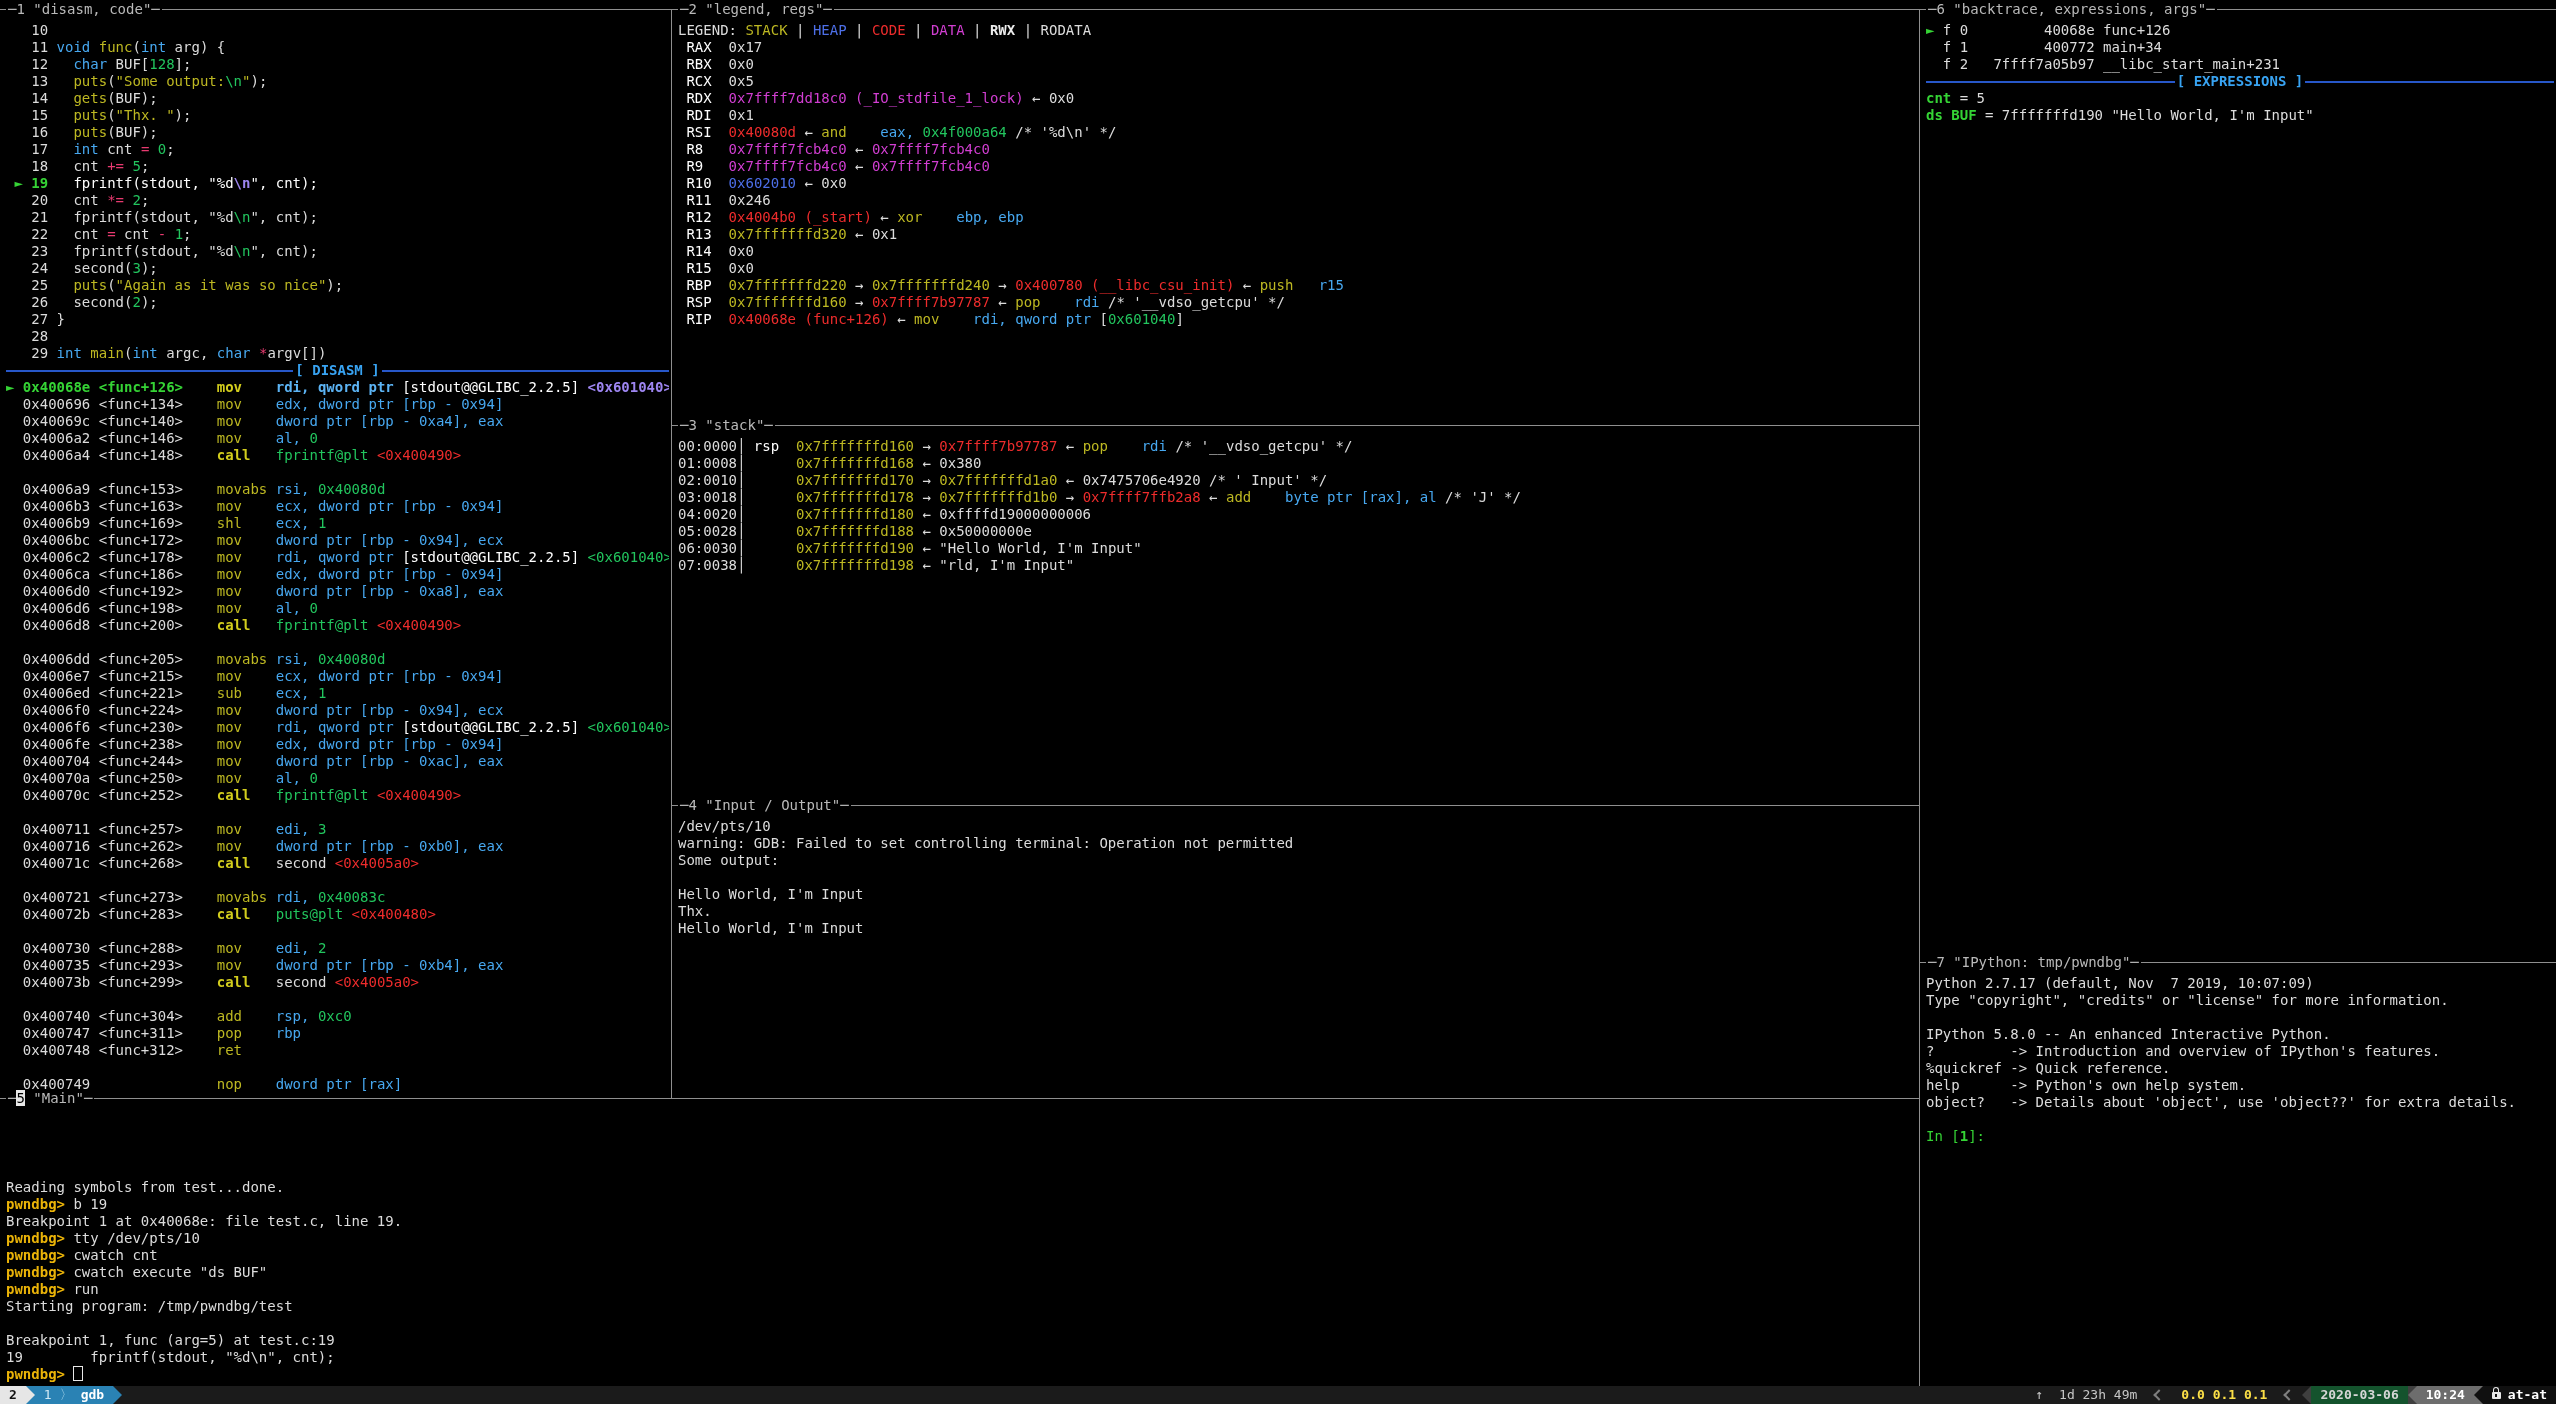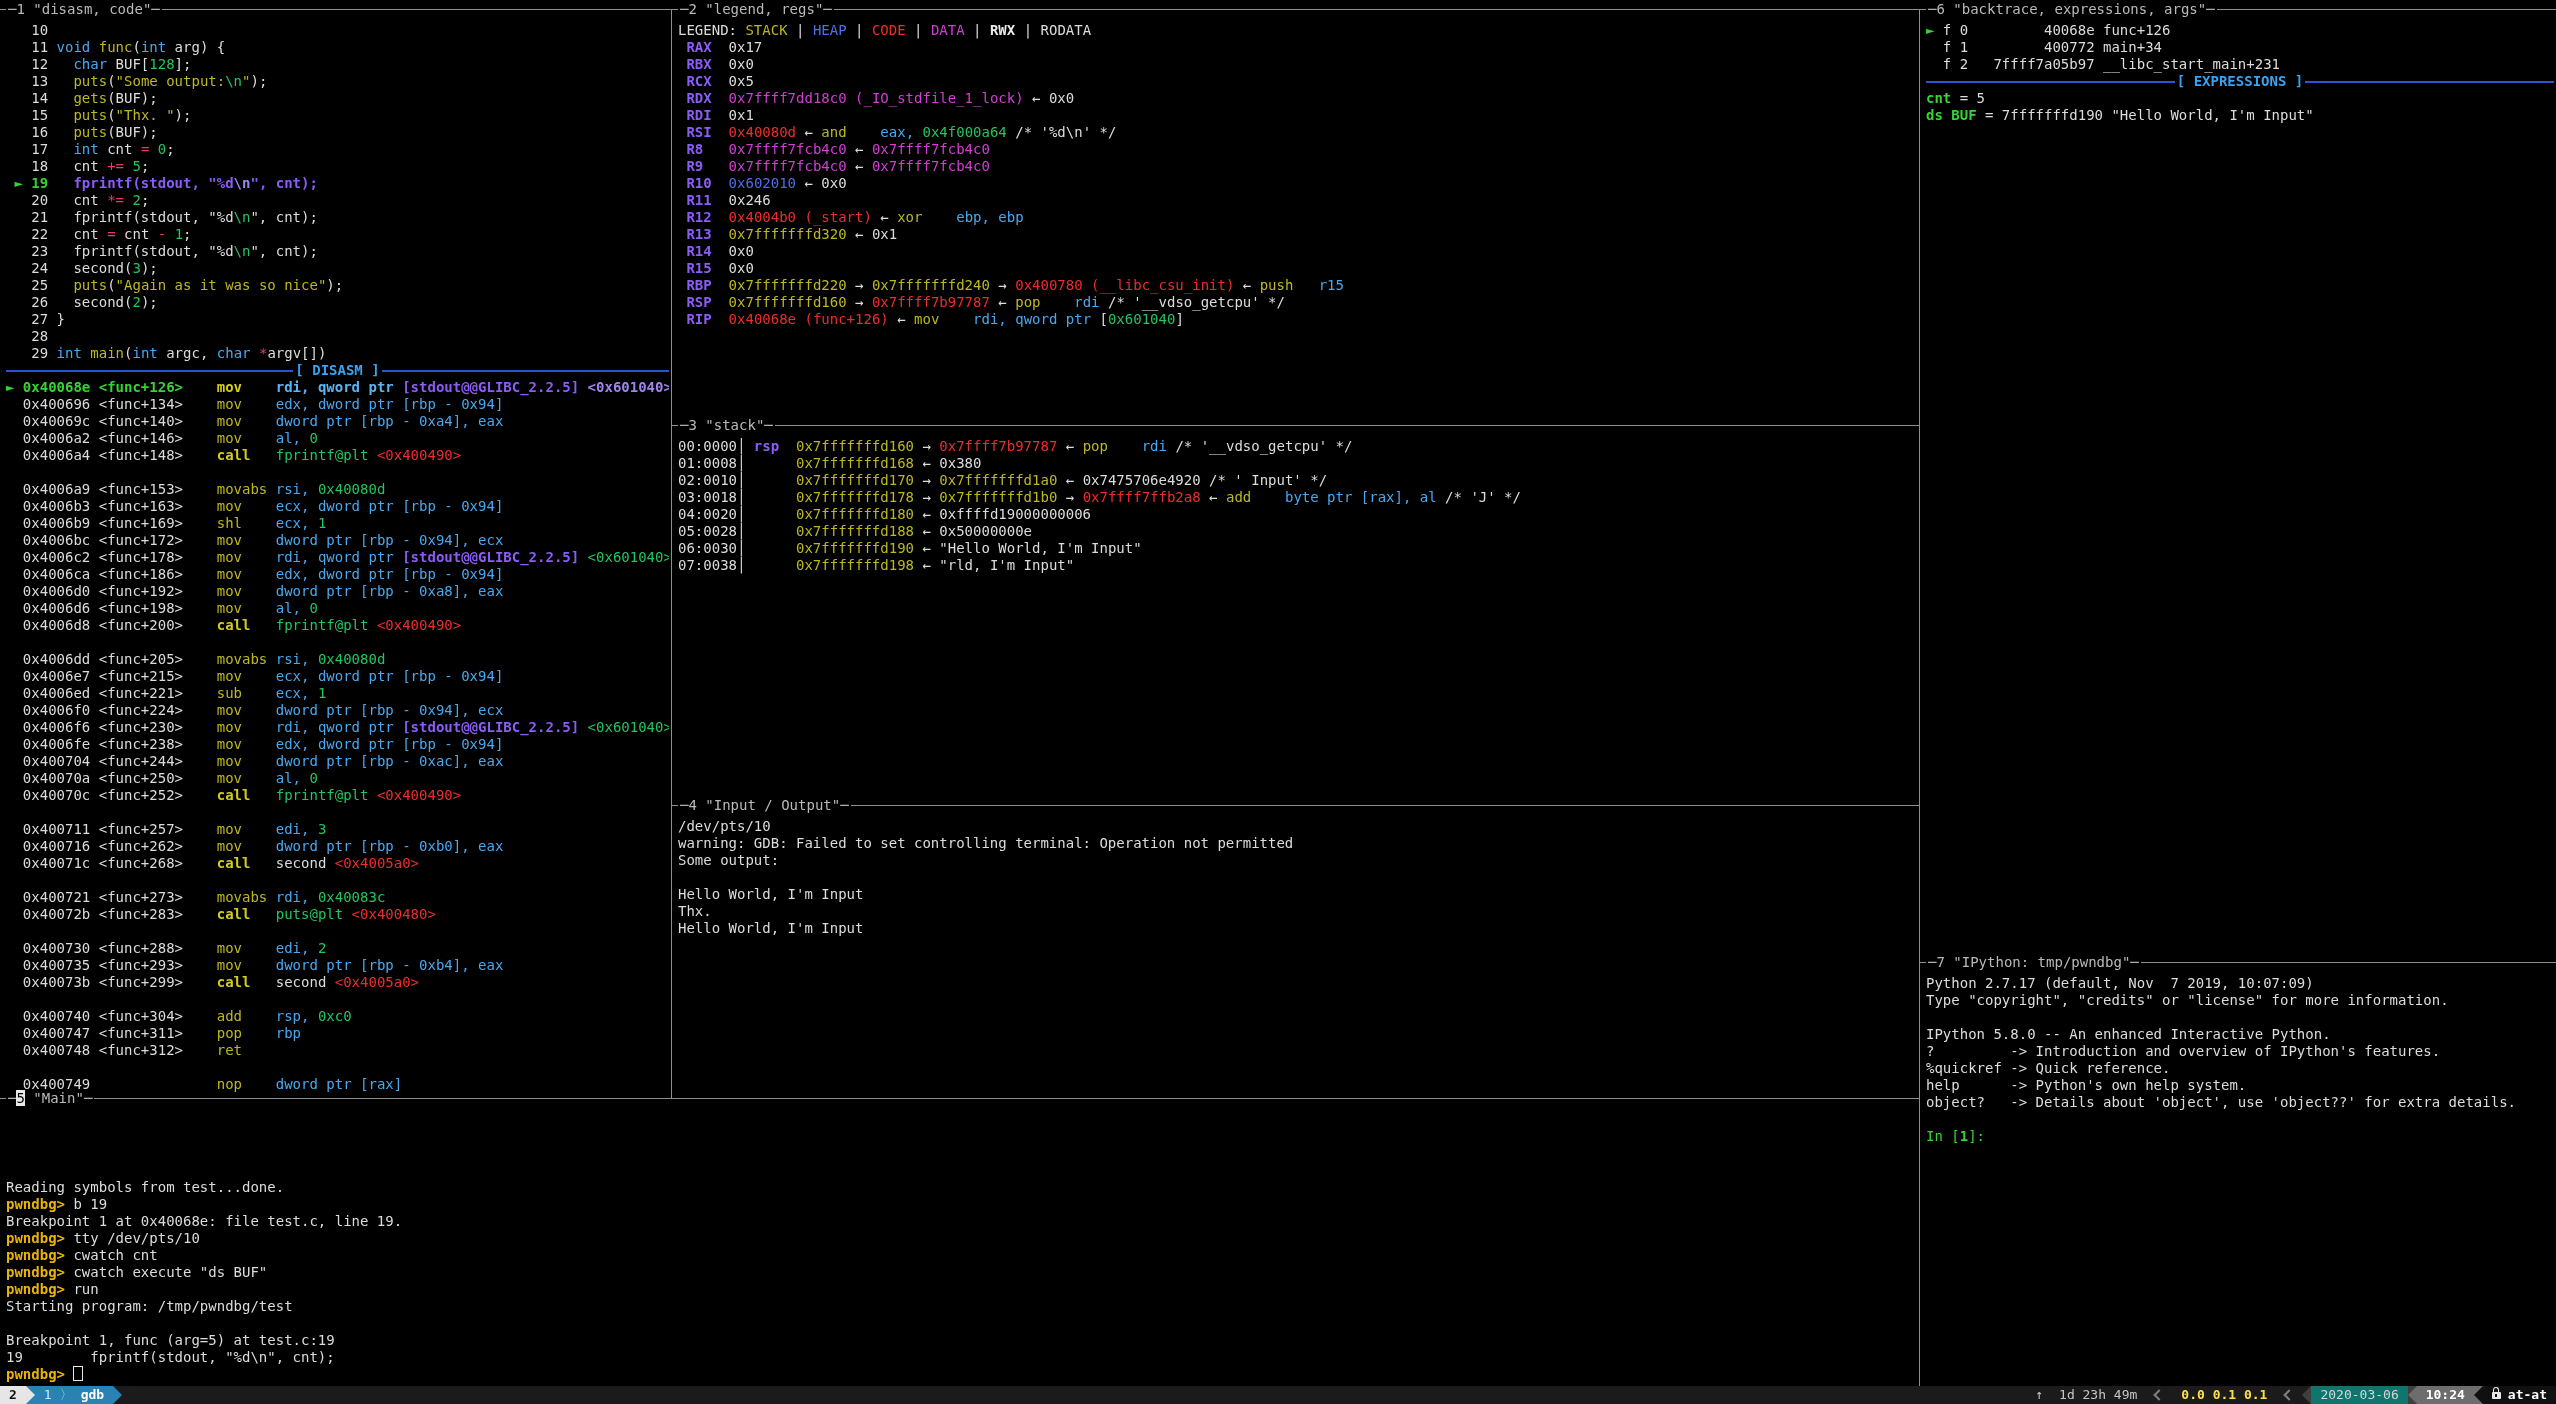--- a/index.html
+++ b/index.html
@@ -8,21 +8,21 @@
   .pane{position:absolute;box-sizing:border-box;border-top:1px solid #8f8f8f;background:#000;}
   .pane.vline{border-left:1px solid #8f8f8f;}
   .pane-title{position:absolute;top:-9px;left:6px;background:#000;padding:0 2px;color:#b9b9b9;white-space:pre;z-index:3;}
   .pane-title::before{content:"";}
   .content{position:absolute;left:6px;top:12px;right:2px;bottom:0;white-space:pre;overflow:hidden;}
   .ln{height:17px;white-space:pre;}
   .ln.div{display:flex;align-items:center;font-weight:bold;color:#38a3f2;}
   .ln.div::before,.ln.div::after{content:"";flex:1;height:2px;background:#2757c9;}
   .divlabel{padding:0 2px;}
   .rev{background:#e8e8e8;color:#000;}
-  .s-w{color:#dcdcdc}.s-wb{color:#8b5cf6;font-weight:bold}
+  .s-w{color:#dcdcdc}.s-wb{color:#ffffff;font-weight:normal}
   .s-g{color:#35d435}.s-gb{color:#35d435;font-weight:bold}
   .s-y{color:#bdb822}.s-yb{color:#d2cd1d;font-weight:bold}
   .s-c{color:#47a8f0}.s-cb{color:#5cb4f5;font-weight:bold}
   .s-b{color:#4d6fe8}
   .s-r{color:#ee2c2c}.s-rb{color:#eab308;font-weight:bold}
   .s-m{color:#d23ed2}
   .s-p{color:#22c55e}.s-pb{color:#9d85f0;font-weight:bold}
   .s-pk{color:#e83a70}
   .s-u{color:#ececec;font-weight:bold}
   .cursor{display:inline-block;width:8px;height:13px;border:1px solid #e8e8e8;vertical-align:-2px;}
@@ -38,21 +38,21 @@
   .tri-r1{border-left:9px solid #e6e6e6;background:#2a82b4;}
   .tri-r2{border-left:9px solid #2a82b4;background:#1b1b1b;}
   .tri-l1{border-right:9px solid #3f3f3f;background:#1b1b1b;}
   .tri-l2{border-right:9px solid #6d6d6d;background:#3f3f3f;}
   .tri-l3{border-right:9px solid #101010;background:#6d6d6d;}
   .sright{margin-left:auto;display:flex;align-items:stretch;}
   .uptime{color:#c6c6c6;}
   .load{color:#fde047;font-weight:bold;}
   .chev{display:inline-block;width:6px;height:6px;border-left:2px solid #7f7f7f;border-bottom:2px solid #7f7f7f;
     transform:rotate(45deg);align-self:center;margin:0 9px;}
-  .seg-date{background:#0f766e;color:#d6d6d6;}
+  .seg-date{background:#14532d;color:#d6d6d6;font-weight:bold;}
   .seg-time{background:#6d6d6d;color:#fff;font-weight:bold;}
   .seg-host{background:#101010;color:#fff;font-weight:bold;text-align:center;}
   .lock{display:inline-block;position:relative;width:9px;height:7px;background:#e8e8e8;border-radius:1px;margin-right:7px;}
   .lock::before{content:"";position:absolute;top:-5px;left:1.5px;width:4px;height:5px;
     border:1.5px solid #e8e8e8;border-bottom:none;border-radius:3px 3px 0 0;}
   .lock::after{content:"";position:absolute;top:2px;left:3.5px;width:2px;height:3px;background:#101010;}
 </style>
 </head>
 <body>
 

